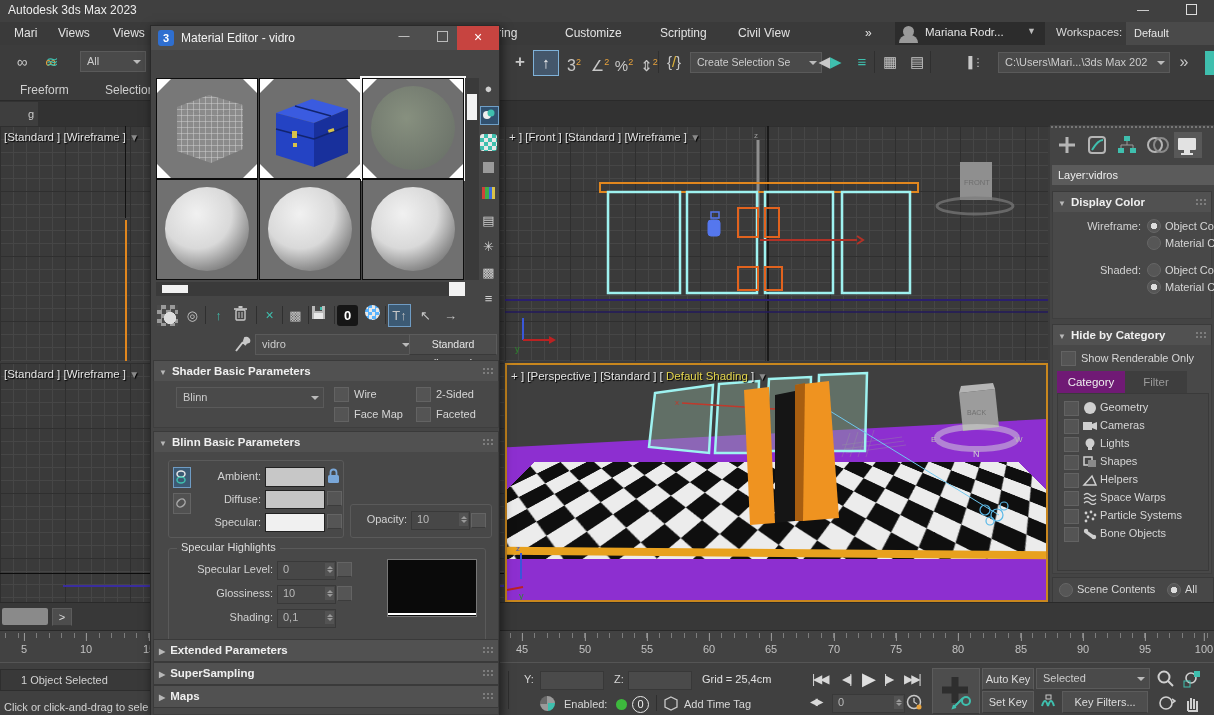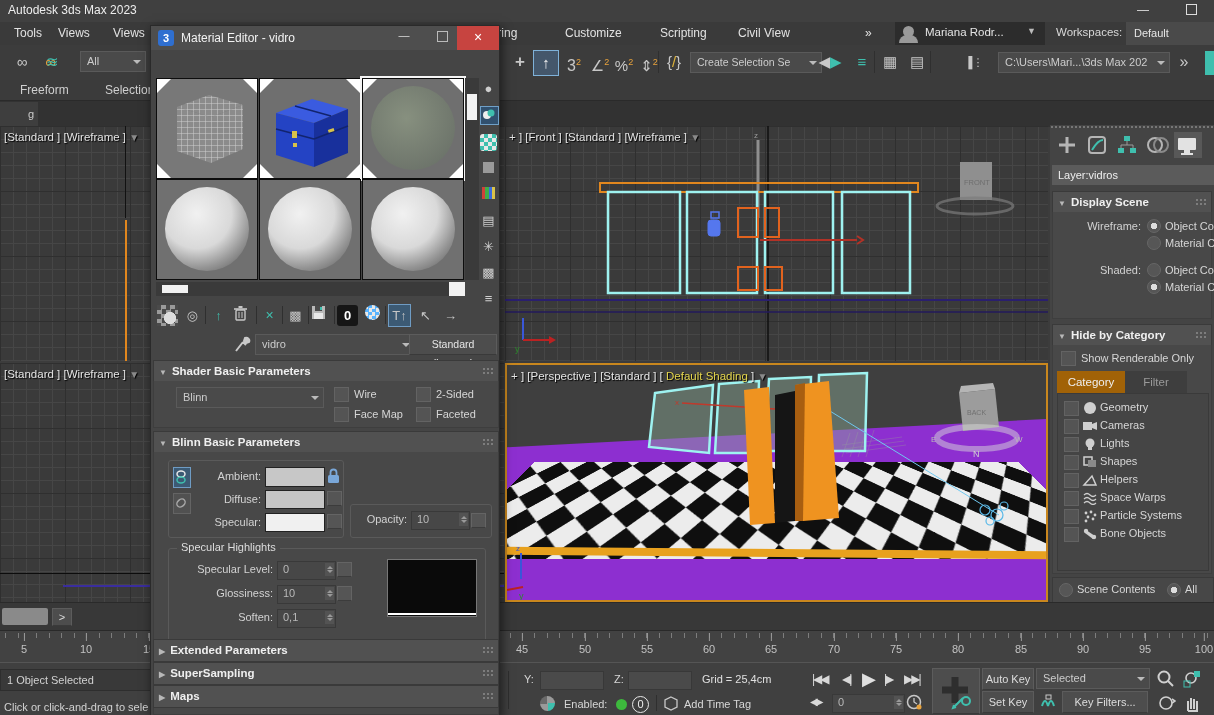--- a/index.html
+++ b/index.html
@@ -115,21 +115,21 @@
     </defs>
   </svg>
 
   <div class="abs titlebar">
     <span class="abs" style="left:8px;top:3px">Autodesk 3ds Max 2023</span>
     <div class="abs winbtn" style="left:1136px">—</div>
     <div class="abs winbtn" style="left:1184px"><span style="display:inline-block;width:9px;height:9px;border:1px solid #ddd"></span></div>
   </div>
 
   <div class="abs menubar">
-    <span class="abs menu-item" style="left:14px">Tools</span>
+    <span class="abs menu-item" style="left:14px">Mari</span>
     <span class="abs menu-item" style="left:58px">Views</span>
     <span class="abs menu-item" style="left:113px">Views</span>
     <span class="abs menu-item" style="left:462px">Rendering</span>
     <span class="abs menu-item" style="left:565px">Customize</span>
     <span class="abs menu-item" style="left:660px">Scripting</span>
     <span class="abs menu-item" style="left:738px">Civil View</span>
     <span class="abs menu-item" style="left:865px">»</span>
     <div class="abs acctbox" style="left:895px;width:150px">
       <span class="abs" style="left:8px;top:4px;width:11px;height:11px;border-radius:50%;background:#9a9a9a"></span>
       <span class="abs" style="left:4px;top:13px;width:19px;height:8px;border-radius:8px 8px 0 0;background:#9a9a9a"></span>
@@ -311,42 +311,42 @@
           <svg width="26" height="26">
             <rect x="4" y="6" width="18" height="12" rx="1" fill="#e2e2e2"></rect>
             <rect x="10" y="18" width="6" height="3" fill="#e2e2e2"></rect>
             <rect x="7" y="21" width="12" height="2" fill="#e2e2e2"></rect>
           </svg>
         </span>
     </div>
     <div class="abs" style="left:2px;top:40px;width:160px;height:20px;background:#5b5b5b;line-height:20px;padding-left:6px;color:#efefef">Layer:vidros</div>
 
     <div class="abs rollout-h" style="left:2px;top:66px;width:158px">
-      <span class="arr">▼</span><span>Display Scene</span><span class="rgrip"></span>
+      <span class="arr">▼</span><span>Display Color</span><span class="rgrip"></span>
     </div>
     <div class="abs rbody" style="left:2px;top:87px;width:158px;height:106px">
       <span class="abs rlabel" style="left:8px;top:8px;width:80px">Wireframe:</span>
       <span class="abs radio sel" style="left:94px;top:7px"></span>
       <span class="abs" style="left:112px;top:8px;white-space:nowrap">Object Color</span>
       <span class="abs radio" style="left:94px;top:24px"></span>
       <span class="abs" style="left:112px;top:25px;white-space:nowrap">Material Color</span>
       <span class="abs rlabel" style="left:8px;top:52px;width:80px">Shaded:</span>
       <span class="abs radio" style="left:94px;top:51px"></span>
       <span class="abs" style="left:112px;top:52px;white-space:nowrap">Object Color</span>
       <span class="abs radio sel" style="left:94px;top:68px"></span>
       <span class="abs" style="left:112px;top:69px;white-space:nowrap">Material Color</span>
     </div>
 
     <div class="abs rollout-h" style="left:2px;top:199px;width:158px">
       <span class="arr">▼</span><span>Hide by Category</span><span class="rgrip"></span>
     </div>
     <div class="abs rbody" style="left:2px;top:220px;width:158px;height:228px">
       <span class="abs cb" style="left:8px;top:6px"></span>
       <span class="abs" style="left:28px;top:7px;white-space:nowrap">Show Renderable Only</span>
-      <div class="abs ctab" style="left:4px;top:26px;width:68px;background:#a16207;color:#efefef">Category</div>
+      <div class="abs ctab" style="left:4px;top:26px;width:68px;background:#701a75;color:#efefef">Category</div>
       <div class="abs ctab" style="left:72px;top:26px;width:62px;background:#3e3e3e;color:#9a9a9a">Filter</div>
       <div class="abs" style="left:4px;top:48px;width:150px;height:176px;background:#454545;border:1px solid #3a3a3a">
         <div class="hrow" style="top:4px"><span class="cb"></span> <span class="hico"><svg width="16" height="14">
                 <circle cx="8" cy="7" r="6" fill="#cfcfcf"></circle>
               </svg></span><span>Geometry</span></div>
         <div class="hrow" style="top:22px"><span class="cb"></span> <span class="hico"><svg width="16" height="14">
                 <rect x="1" y="3" width="9" height="8" fill="#cfcfcf"></rect>
                 <polygon points="10,5 15,3 15,11 10,9" fill="#cfcfcf"></polygon>
               </svg></span><span>Cameras</span></div>
         <div class="hrow" style="top:40px"><span class="cb"></span> <span class="hico"><svg width="16" height="14">
@@ -412,21 +412,21 @@
     <span class="tlab" style="left:834px">70</span>
     <span class="tlab" style="left:896px">75</span>
     <span class="tlab" style="left:958px">80</span>
     <span class="tlab" style="left:1021px">85</span>
     <span class="tlab" style="left:1083px">90</span>
     <span class="tlab" style="left:1145px">95</span>
     <span class="tlab" style="left:1204px">100</span>
   </div>
 
   <div class="abs statusbar">
-    <div class="abs" style="left:0;top:6px;width:148px;height:20px;background:#393939;border:1px solid #2e2e2e;line-height:20px;padding-left:6px;color:#d2d2d2">1 Object Selected</div>
+    <div class="abs" style="left:0;top:6px;width:148px;height:20px;background:#393939;border:1px solid #2e2e2e;line-height:20px;padding-left:20px;color:#d2d2d2">1 Object Selected</div>
     <div class="abs" style="left:4px;top:38px;width:200px;color:#d2d2d2;white-space:nowrap">Click or click-and-drag to sele</div>
 
     <div class="abs sep" style="left:508px;top:8px;height:38px"></div>
     <span class="abs" style="left:524px;top:10px">Y:</span>
     <div class="abs sfield" style="left:540px;top:8px;width:62px"></div>
     <span class="abs" style="left:614px;top:10px">Z:</span>
     <div class="abs sfield" style="left:628px;top:8px;width:62px"></div>
     <span class="abs" style="left:702px;top:10px;color:#e0e0e0">Grid = 25,4cm</span>
 
     <span class="abs" style="left:540px;top:33px"><span style="display:inline-block;width:15px;height:15px;border-radius:50%;background:conic-gradient(#9a9a9a 0 25%,#3fbfae 0 50%,#9a9a9a 0 75%,#6a6a6a 0)"></span></span>
@@ -700,21 +700,21 @@
       </div>
 
       <div class="groupbox" style="left:14px;top:96px;width:316px;height:92px">
         <span class="gtitle">Specular Highlights</span>
         <span class="rlabel" style="left:4px;top:14px;width:100px">Specular Level:</span>
         <div class="spin" style="left:108px;top:12px;width:52px;height:17px"><span>0</span><span class="ar"></span></div>
         <span class="mapbtn" style="left:168px;top:13px"></span>
         <span class="rlabel" style="left:4px;top:38px;width:100px">Glossiness:</span>
         <div class="spin" style="left:108px;top:36px;width:52px;height:17px"><span>10</span><span class="ar"></span></div>
         <span class="mapbtn" style="left:168px;top:37px"></span>
-        <span class="rlabel" style="left:4px;top:62px;width:100px">Soften:</span>
+        <span class="rlabel" style="left:4px;top:62px;width:100px">Shading:</span>
         <div class="spin" style="left:108px;top:60px;width:52px;height:17px"><span>0,1</span><span class="ar"></span></div>
         <div class="abs" style="left:218px;top:10px;width:88px;height:56px;background:#0a0a0a;border:1px solid #777">
           <div class="abs" style="left:0;bottom:1px;width:100%;height:2px;background:#fff"></div>
         </div>
       </div>
     </div>
 
     <div class="abs rollout-h" style="left:2px;top:613px;width:344px">
       <span class="arr">▶</span><span>Extended Parameters</span><span class="rgrip"></span>
     </div>

